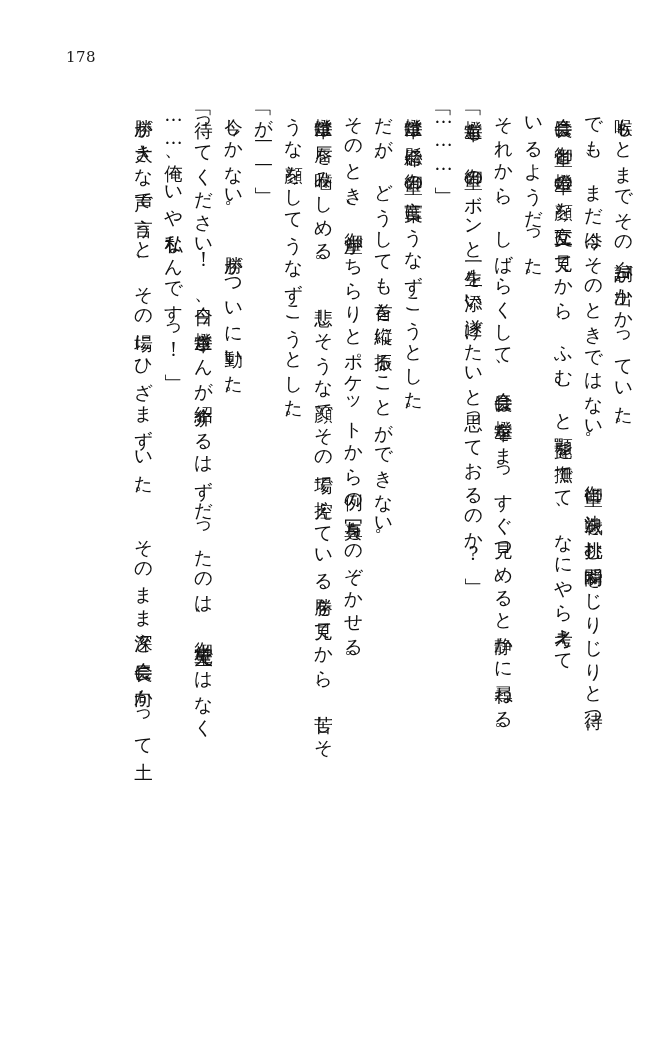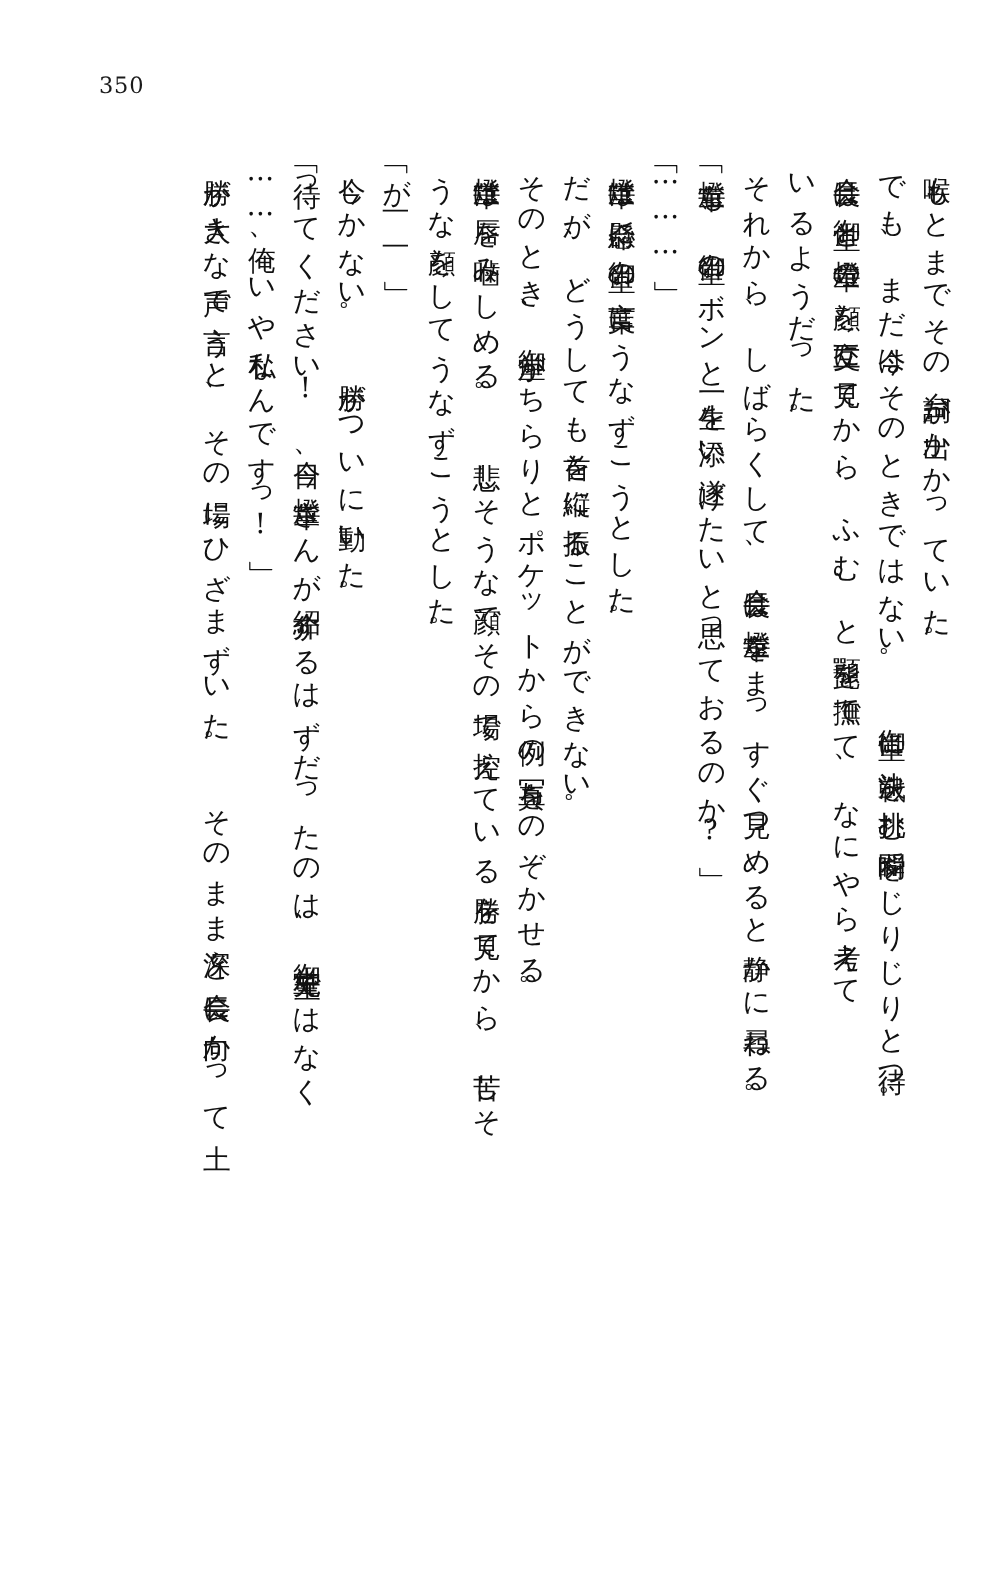--- a/index.html
+++ b/index.html
@@ -55,21 +55,21 @@
     color: #111111;
     white-space: pre;
     overflow: visible;
     font-weight: 400;
   }
 </style>
 </head>
 <body>
 
 <div class="page">
-  <div class="page-number">350</div>
+  <div class="page-number">178</div>
   <div class="text-body">
     <div class="tcol">喉もとまでその台詞が出かかっていた。</div>
     <div class="tcol">でも、まだ今はそのときではない。　御堂に決戦を挑む瞬間をじりじりと待つ。</div>
     <div class="tcol">会長は御堂と燈華の顔を交互に見てから、ふむ、と顎髭を撫でて、なにやら考えて</div>
     <div class="tcol">いるようだった。</div>
     <div class="tcol">それから、しばらくして、会長は燈華をまっすぐ見つめると静かに尋ねる。</div>
     <div class="tcol">「燈華も、御堂のボンと一生を添い遂げたいと思っておるのか?」</div>
     <div class="tcol">「………」</div>
     <div class="tcol">燈華は懸命に御堂の言葉にうなずこうとした。</div>
     <div class="tcol">だが、どうしても首を縦に振ることができない。</div>

